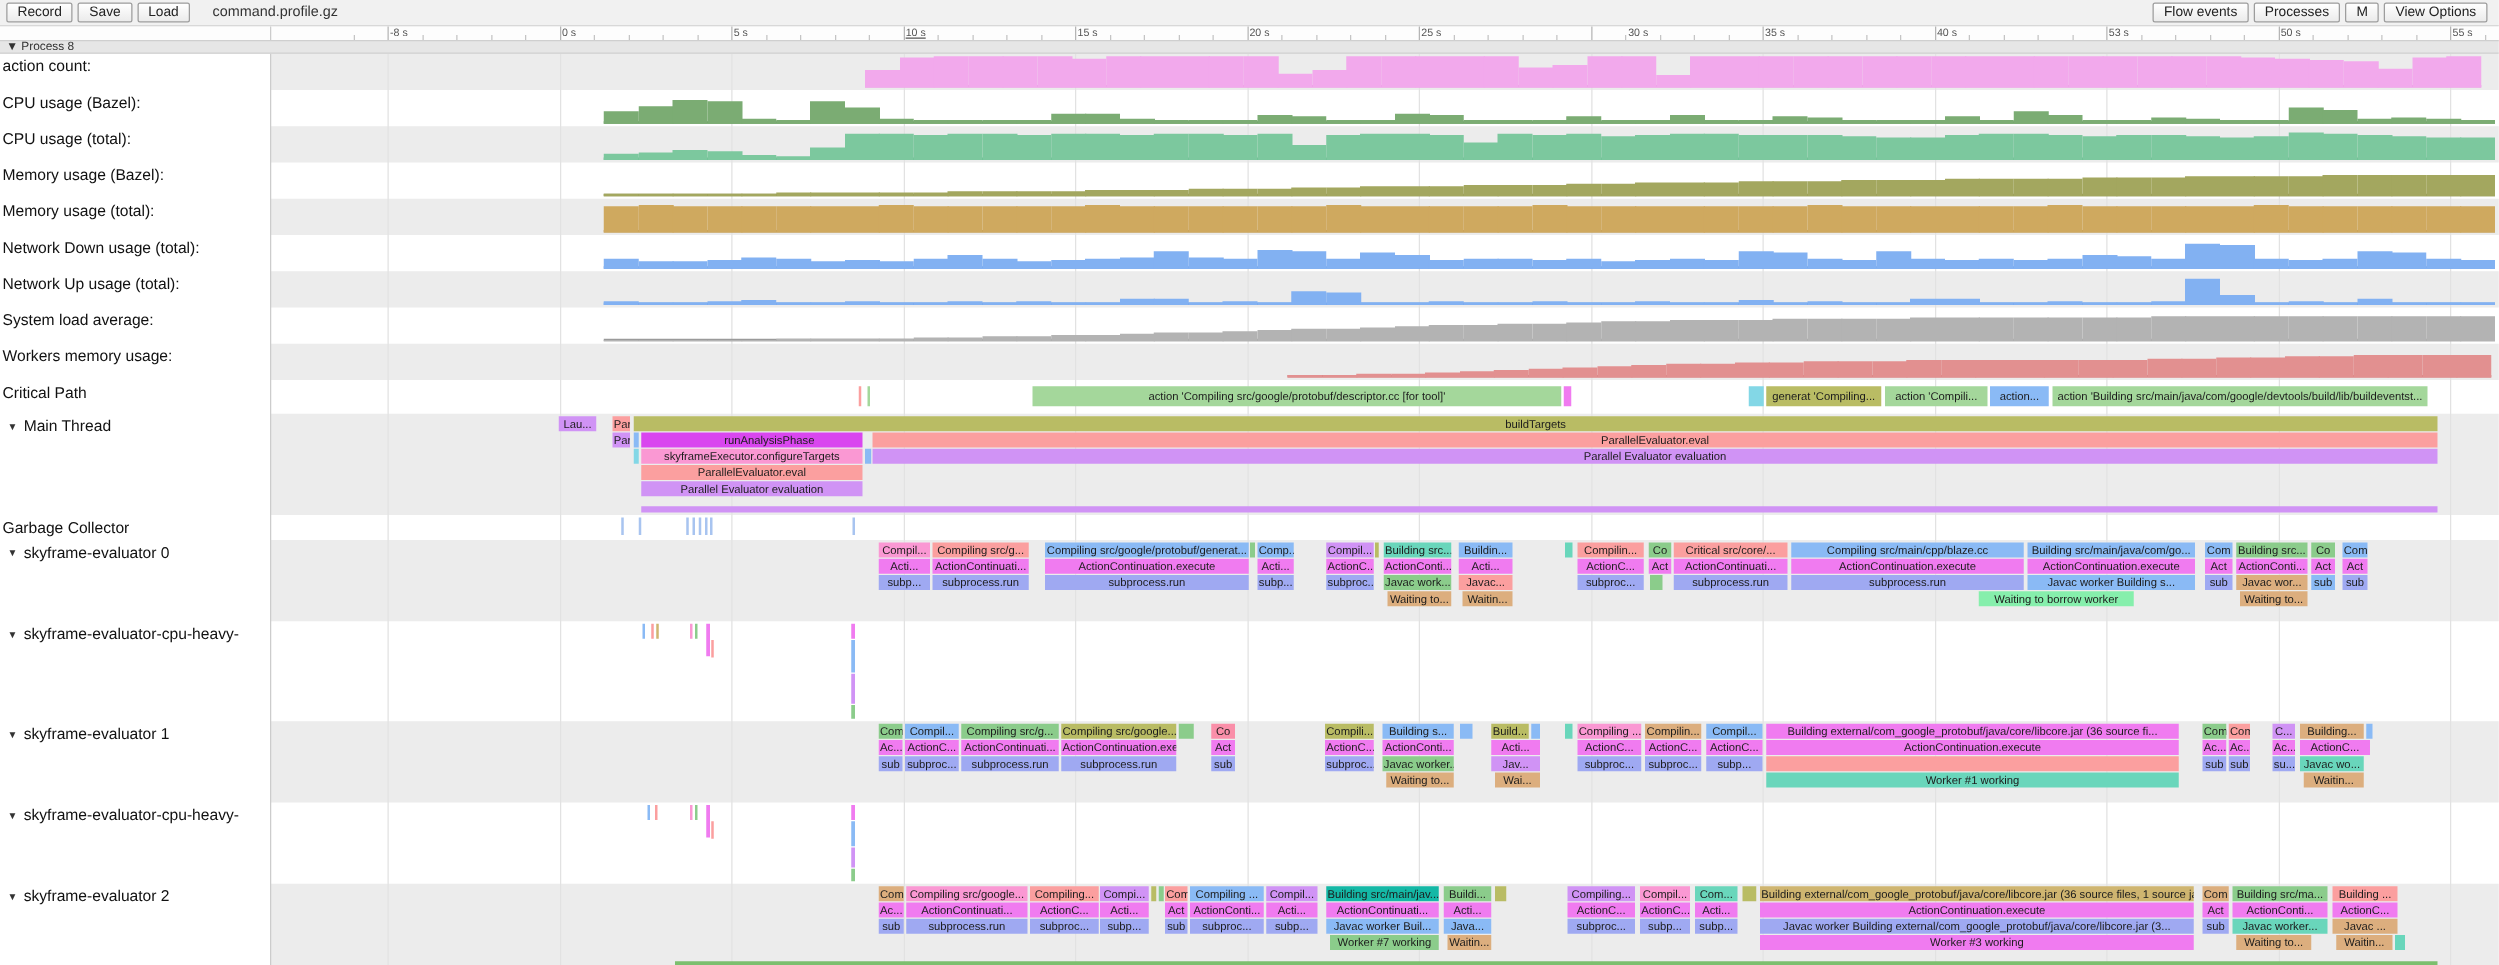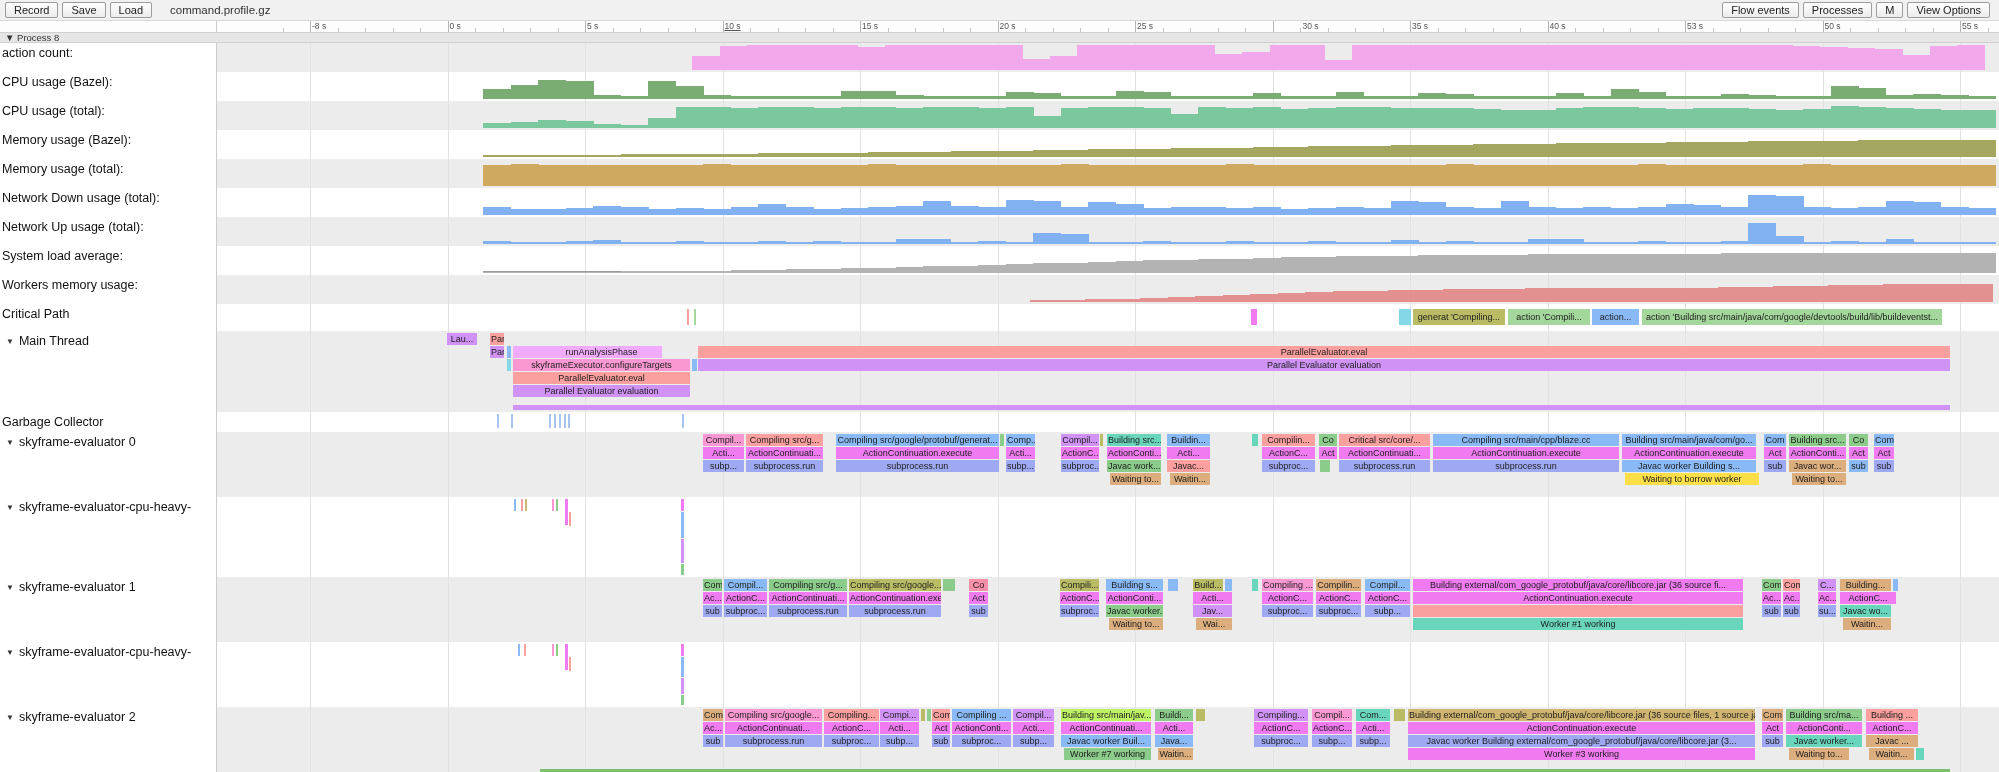--- a/index.html
+++ b/index.html
@@ -638,31 +638,33 @@
     <div class="cbar" style="left: 1772.5px; top: 286px; width: 28px; height: 16px; background: rgb(226, 144, 144);"></div>
     <div class="cbar" style="left: 1800px; top: 286px; width: 28px; height: 16px; background: rgb(226, 144, 144);"></div>
     <div class="cbar" style="left: 1827.5px; top: 285px; width: 28px; height: 17px; background: rgb(226, 144, 144);"></div>
     <div class="cbar" style="left: 1855px; top: 285px; width: 28px; height: 17px; background: rgb(226, 144, 144);"></div>
     <div class="cbar" style="left: 1882.5px; top: 284px; width: 28px; height: 18px; background: rgb(226, 144, 144);"></div>
     <div class="cbar" style="left: 1910px; top: 284px; width: 28px; height: 18px; background: rgb(226, 144, 144);"></div>
     <div class="cbar" style="left: 1937.5px; top: 284px; width: 28px; height: 18px; background: rgb(226, 144, 144);"></div>
     <div class="cbar" style="left: 1965px; top: 284px; width: 28px; height: 18px; background: rgb(226, 144, 144);"></div>
     <div class="bar" style="left: 687px; top: 309px; width: 2px; height: 16px; background: rgb(251, 159, 159); line-height: 16px;"></div>
     <div class="bar" style="left: 694px; top: 309px; width: 2px; height: 16px; background: rgb(164, 215, 155); line-height: 16px;"></div>
+    <div class="bar" style="left: 826px; top: 309px; width: 423px; height: 16px; background: rgb(164, 215, 155); line-height: 16px;">action 'Compiling src/google/protobuf/descriptor.cc [for tool]'</div>
     <div class="bar" style="left: 1251px; top: 309px; width: 6px; height: 16px; background: rgb(240, 123, 240); line-height: 16px;"></div>
     <div class="bar" style="left: 1399px; top: 309px; width: 12px; height: 16px; background: rgb(131, 215, 230); line-height: 16px;"></div>
     <div class="bar" style="left: 1413px; top: 309px; width: 92px; height: 16px; background: rgb(185, 188, 100); line-height: 16px;">generat 'Compiling...</div>
     <div class="bar" style="left: 1508px; top: 309px; width: 82px; height: 16px; background: rgb(164, 215, 155); line-height: 16px;">action 'Compili...</div>
     <div class="bar" style="left: 1592px; top: 309px; width: 47px; height: 16px; background: rgb(138, 186, 245); line-height: 16px;">action...</div>
     <div class="bar" style="left: 1642px; top: 309px; width: 300px; height: 16px; background: rgb(164, 215, 155); line-height: 16px;">action 'Building src/main/java/com/google/devtools/build/lib/buildeventst...</div>
     <div class="bar" style="left: 447px; top: 333px; width: 30px; height: 12px; background: rgb(208, 147, 245); line-height: 12px;">Lau...</div>
     <div class="bar" style="left: 490px; top: 333px; width: 14px; height: 12px; background: rgb(251, 159, 159); line-height: 12px;">Par</div>
+    <div class="bar" style="left: 507px; top: 333px; width: 1443px; height: 12px; background: rgb(185, 188, 100); line-height: 12px;">buildTargets</div>
     <div class="bar" style="left: 490px; top: 346px; width: 14px; height: 12px; background: rgb(208, 147, 245); line-height: 12px;">Par</div>
     <div class="bar" style="left: 507px; top: 346px; width: 4px; height: 12px; background: rgb(138, 186, 245); line-height: 12px;"></div>
-    <div class="bar" style="left: 513px; top: 346px; width: 149px; height: 12px; background: #f0abfc; line-height: 12px; padding-left: 29px;">runAnalysisPhase</div>
+    <div class="bar" style="left: 513px; top: 346px; width: 177px; height: 12px; background: #d946ef; line-height: 12px; padding-left: 29px;">runAnalysisPhase</div>
     <div class="bar" style="left: 698px; top: 346px; width: 1252px; height: 12px; background: rgb(251, 159, 159); line-height: 12px;">ParallelEvaluator.eval</div>
     <div class="bar" style="left: 507px; top: 359px; width: 4px; height: 12px; background: rgb(131, 215, 230); line-height: 12px;"></div>
     <div class="bar" style="left: 513px; top: 359px; width: 177px; height: 12px; background: rgb(250, 152, 211); line-height: 12px;">skyframeExecutor.configureTargets</div>
     <div class="bar" style="left: 692px; top: 359px; width: 5px; height: 12px; background: rgb(138, 186, 245); line-height: 12px;"></div>
     <div class="bar" style="left: 698px; top: 359px; width: 1252px; height: 12px; background: rgb(208, 147, 245); line-height: 12px;">Parallel Evaluator evaluation</div>
     <div class="bar" style="left: 513px; top: 372px; width: 177px; height: 12px; background: rgb(251, 159, 159); line-height: 12px;">ParallelEvaluator.eval</div>
     <div class="bar" style="left: 513px; top: 385px; width: 177px; height: 12px; background: rgb(208, 147, 245); line-height: 12px;">Parallel Evaluator evaluation</div>
     <div class="bar" style="left: 513px; top: 405px; width: 1437px; height: 5px; background: rgb(208, 147, 245); line-height: 5px;"></div>
     <div class="bar" style="left: 497px; top: 414px; width: 2px; height: 14px; background: rgb(168, 196, 240); line-height: 14px;"></div>
     <div class="bar" style="left: 511px; top: 414px; width: 2px; height: 14px; background: rgb(168, 196, 240); line-height: 14px;"></div>
@@ -718,21 +720,21 @@
     <div class="bar" style="left: 1320px; top: 460px; width: 10px; height: 12px; background: rgb(139, 204, 139); line-height: 12px;"></div>
     <div class="bar" style="left: 1339px; top: 460px; width: 91px; height: 12px; background: rgb(159, 169, 242); line-height: 12px;">subprocess.run</div>
     <div class="bar" style="left: 1433px; top: 460px; width: 186px; height: 12px; background: rgb(159, 169, 242); line-height: 12px;">subprocess.run</div>
     <div class="bar" style="left: 1622px; top: 460px; width: 134px; height: 12px; background: rgb(138, 186, 245); line-height: 12px;">Javac worker Building s...</div>
     <div class="bar" style="left: 1764px; top: 460px; width: 22px; height: 12px; background: rgb(159, 169, 242); line-height: 12px;">sub</div>
     <div class="bar" style="left: 1789px; top: 460px; width: 57px; height: 12px; background: rgb(220, 174, 126); line-height: 12px;">Javac wor...</div>
     <div class="bar" style="left: 1849px; top: 460px; width: 19px; height: 12px; background: rgb(138, 186, 245); line-height: 12px;">sub</div>
     <div class="bar" style="left: 1874px; top: 460px; width: 20px; height: 12px; background: rgb(159, 169, 242); line-height: 12px;">sub</div>
     <div class="bar" style="left: 1110px; top: 473px; width: 51px; height: 12px; background: rgb(220, 174, 126); line-height: 12px;">Waiting to...</div>
     <div class="bar" style="left: 1170px; top: 473px; width: 40px; height: 12px; background: rgb(220, 174, 126); line-height: 12px;">Waitin...</div>
-    <div class="bar" style="left: 1625px; top: 473px; width: 134px; height: 12px; background: #fde047; line-height: 12px;">Waiting to borrow worker</div>
+    <div class="bar" style="left: 1583px; top: 473px; width: 124px; height: 12px; background: #86efac; line-height: 12px;">Waiting to borrow worker</div>
     <div class="bar" style="left: 1792px; top: 473px; width: 54px; height: 12px; background: rgb(220, 174, 126); line-height: 12px;">Waiting to...</div>
     <div class="bar" style="left: 514px; top: 499px; width: 2px; height: 12px; background: rgb(138, 186, 245); line-height: 12px;"></div>
     <div class="bar" style="left: 521px; top: 499px; width: 2px; height: 12px; background: rgb(251, 159, 159); line-height: 12px;"></div>
     <div class="bar" style="left: 525px; top: 499px; width: 2px; height: 12px; background: rgb(207, 181, 112); line-height: 12px;"></div>
     <div class="bar" style="left: 552px; top: 499px; width: 2px; height: 12px; background: rgb(250, 152, 211); line-height: 12px;"></div>
     <div class="bar" style="left: 556px; top: 499px; width: 2px; height: 12px; background: rgb(139, 204, 139); line-height: 12px;"></div>
     <div class="bar" style="left: 565px; top: 499px; width: 3px; height: 26px; background: rgb(240, 123, 240); line-height: 26px;"></div>
     <div class="bar" style="left: 569px; top: 512px; width: 2px; height: 14px; background: rgb(251, 159, 159); line-height: 14px;"></div>
     <div class="bar" style="left: 681px; top: 499px; width: 3px; height: 12px; background: rgb(240, 123, 240); line-height: 12px;"></div>
     <div class="bar" style="left: 681px; top: 512px; width: 3px; height: 26px; background: rgb(138, 186, 245); line-height: 26px;"></div>
@@ -807,21 +809,21 @@
     <div class="bar" style="left: 681px; top: 695px; width: 3px; height: 10px; background: rgb(139, 204, 139); line-height: 10px;"></div>
     <div class="bar" style="left: 703px; top: 709px; width: 20px; height: 12px; background: rgb(220, 174, 126); line-height: 12px;">Com</div>
     <div class="bar" style="left: 725px; top: 709px; width: 97px; height: 12px; background: rgb(250, 152, 211); line-height: 12px;">Compiling src/google...</div>
     <div class="bar" style="left: 824px; top: 709px; width: 55px; height: 12px; background: rgb(251, 159, 159); line-height: 12px;">Compiling...</div>
     <div class="bar" style="left: 880px; top: 709px; width: 39px; height: 12px; background: rgb(208, 147, 245); line-height: 12px;">Compi...</div>
     <div class="bar" style="left: 921px; top: 709px; width: 4px; height: 12px; background: rgb(185, 188, 100); line-height: 12px;"></div>
     <div class="bar" style="left: 927px; top: 709px; width: 4px; height: 12px; background: rgb(139, 204, 139); line-height: 12px;"></div>
     <div class="bar" style="left: 932px; top: 709px; width: 18px; height: 12px; background: rgb(251, 159, 159); line-height: 12px;">Com</div>
     <div class="bar" style="left: 952px; top: 709px; width: 59px; height: 12px; background: rgb(138, 186, 245); line-height: 12px;">Compiling ...</div>
     <div class="bar" style="left: 1013px; top: 709px; width: 41px; height: 12px; background: rgb(208, 147, 245); line-height: 12px;">Compil...</div>
-    <div class="bar" style="left: 1061px; top: 709px; width: 90px; height: 12px; background: #bef264; line-height: 12px;">Building src/main/jav...</div>
+    <div class="bar" style="left: 1061px; top: 709px; width: 90px; height: 12px; background: #14b8a6; line-height: 12px;">Building src/main/jav...</div>
     <div class="bar" style="left: 1155px; top: 709px; width: 38px; height: 12px; background: rgb(139, 204, 139); line-height: 12px;">Buildi...</div>
     <div class="bar" style="left: 1196px; top: 709px; width: 9px; height: 12px; background: rgb(185, 188, 100); line-height: 12px;"></div>
     <div class="bar" style="left: 1254px; top: 709px; width: 54px; height: 12px; background: rgb(208, 147, 245); line-height: 12px;">Compiling...</div>
     <div class="bar" style="left: 1312px; top: 709px; width: 40px; height: 12px; background: rgb(250, 152, 211); line-height: 12px;">Compil...</div>
     <div class="bar" style="left: 1356px; top: 709px; width: 34px; height: 12px; background: rgb(105, 214, 187); line-height: 12px;">Com...</div>
     <div class="bar" style="left: 1394px; top: 709px; width: 11px; height: 12px; background: rgb(185, 188, 100); line-height: 12px;"></div>
     <div class="bar" style="left: 1408px; top: 709px; width: 347px; height: 12px; background: rgb(207, 181, 112); line-height: 12px;">Building external/com_google_protobuf/java/core/libcore.jar (36 source files, 1 source jar)</div>
     <div class="bar" style="left: 1762px; top: 709px; width: 21px; height: 12px; background: rgb(220, 174, 126); line-height: 12px;">Com</div>
     <div class="bar" style="left: 1786px; top: 709px; width: 76px; height: 12px; background: rgb(139, 204, 139); line-height: 12px;">Building src/ma...</div>
     <div class="bar" style="left: 1866px; top: 709px; width: 52px; height: 12px; background: rgb(251, 159, 159); line-height: 12px;">Building ...</div>

